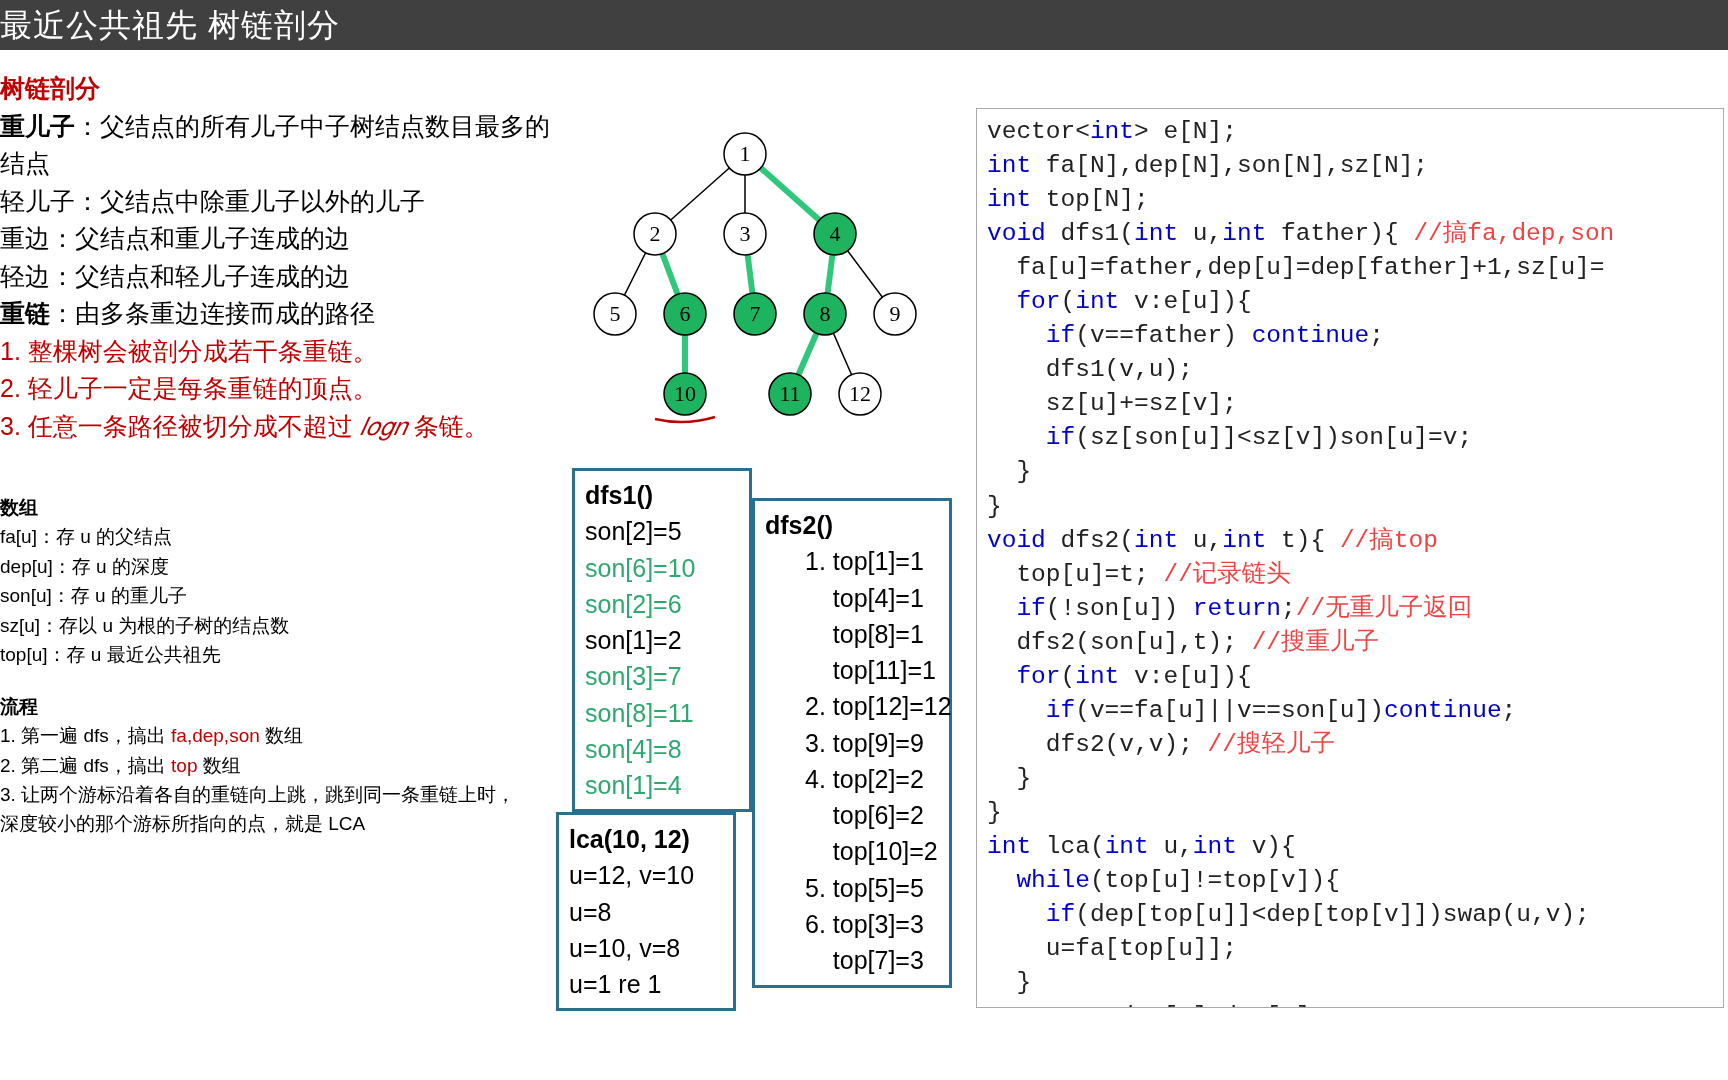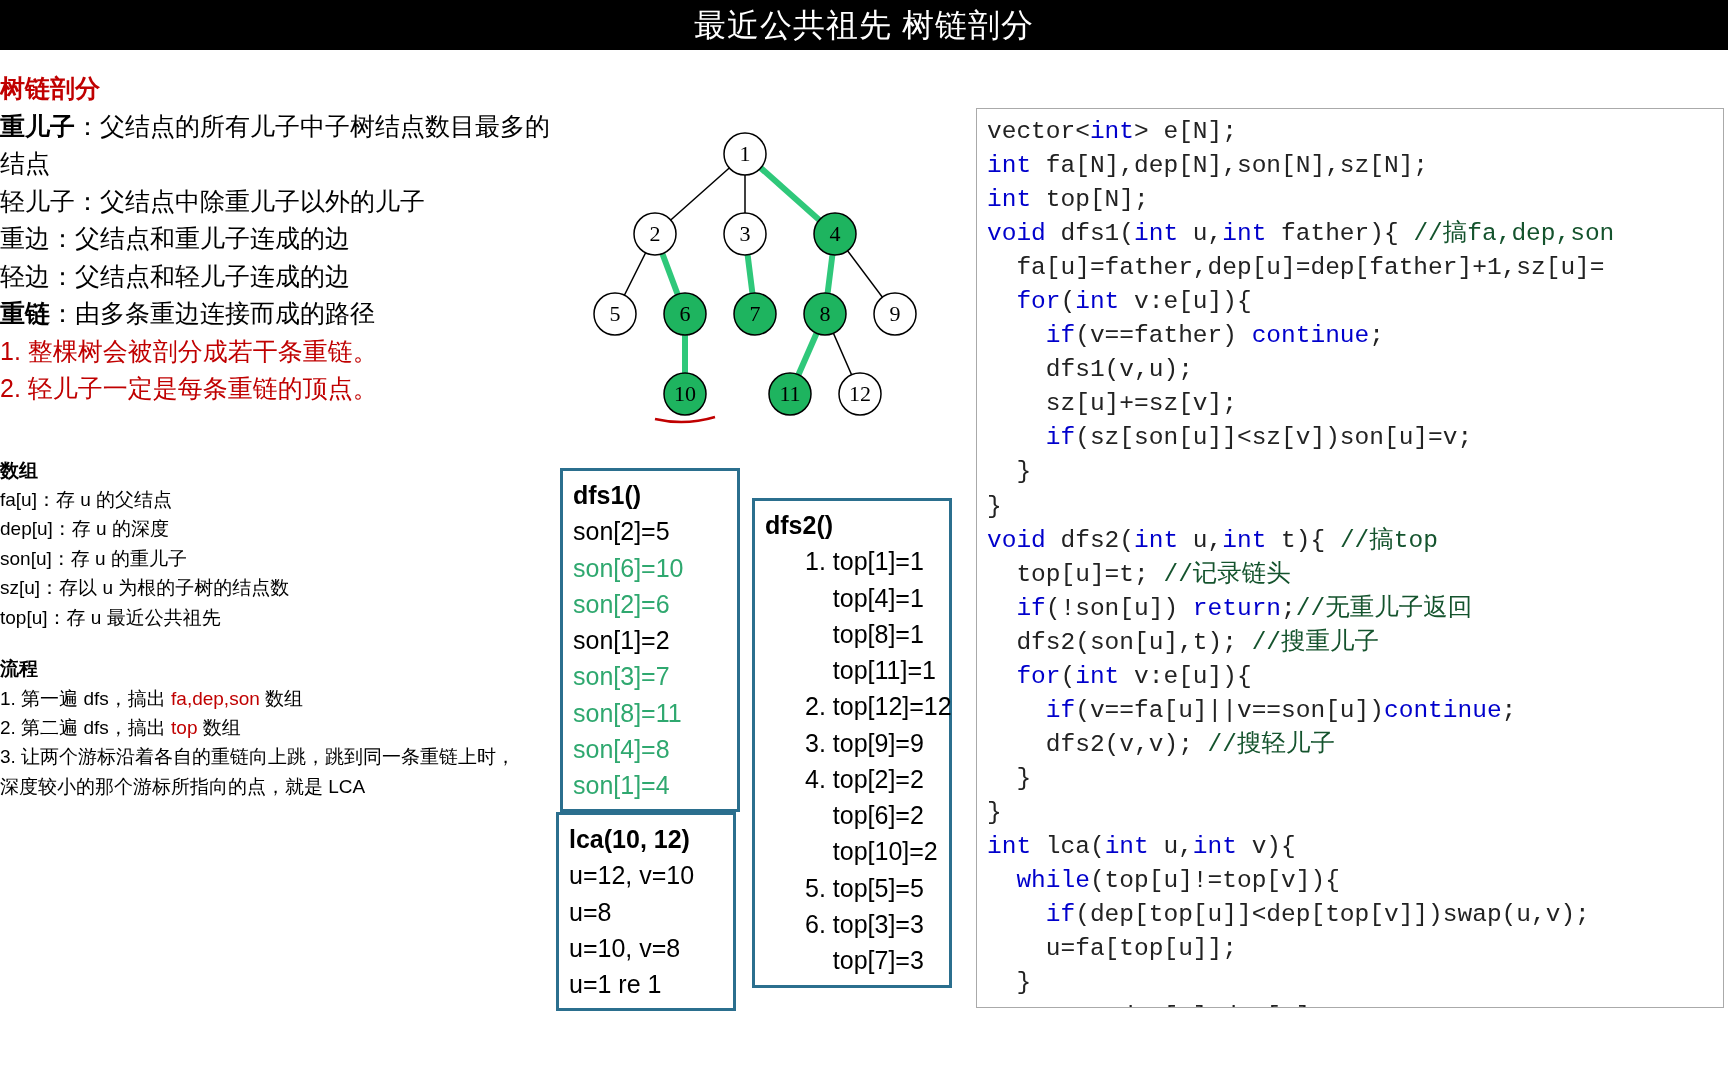--- a/index.html
+++ b/index.html
@@ -7,24 +7,24 @@
     width: 1728px;
     height: 1080px;
     font-family: "Microsoft YaHei", "SimSun", sans-serif;
     background: #fff;
     position: relative;
     overflow: hidden;
   }
   .title-bar {
     width: 100%;
     height: 50px;
-    background: #000000;
+    background: #404040;
     color: #fff;
     font-size: 32px;
-    text-align: center;
+    text-align: left;
     line-height: 50px;
     letter-spacing: 1px;
   }
   .content {
     position: relative;
     width: 100%;
     height: 744px;
   }
   .left-col {
     position: absolute;
@@ -53,58 +53,59 @@
   .box {
     position: absolute;
     border: 3px solid #2b6f8e;
     padding: 6px 10px;
     font-size: 25px;
     line-height: 1.45;
   }
   .box .bh { font-weight: bold; }
   .g { color: #2fa86f; }
 
-  .box-dfs1 { left: 560px; top: 418px; width: 180px; }
+  .box-dfs1 { left: 572px; top: 418px; width: 180px; }
   .box-lca  { left: 556px; top: 762px; width: 180px; }
   .box-dfs2 { left: 752px; top: 448px; width: 200px; height: 490px; }
 
   .code-pane {
     position: absolute;
     left: 976px;
     top: 58px;
     width: 748px;
     height: 900px;
     border: 1px solid #aaa;
     white-space: pre;
     font-family: Consolas, "Courier New", monospace;
     font-size: 24.5px;
     line-height: 1.39;
     padding: 6px 10px;
     color: #222;
     overflow: hidden;
   }
   .kw { color: #0000cc; }
-  .cm { color: #14532d; }
+  .cm { color: #ef4444; }
 </style>
 </head>
 <body>
 
 <div class="title-bar">最近公共祖先 树链剖分</div>
 
 <div class="content">
 
   <div class="left-col">
     <div class="def-head">树链剖分</div>
     <div><span class="def-term">重儿子</span><span>：父结点的所有儿子中子树结点数目最多的结点</span></div>
     <div><span>轻儿子</span><span>：父结点中除重儿子以外的儿子</span></div>
     <div><span>重边</span><span>：父结点和重儿子连成的边</span></div>
     <div><span>轻边</span><span>：父结点和轻儿子连成的边</span></div>
     <div><span class="def-term">重链</span><span>：由多条重边连接而成的路径</span></div>
     <div class="rule">1. 整棵树会被剖分成若干条重链。</div>
     <div class="rule">2. 轻儿子一定是每条重链的顶点。</div>
+    <div class="rule"><span>3. 任意一条路径被切分成不超过 </span><span style="font-style:italic">𝑙𝑜𝑔𝑛</span><span> 条链。</span></div>
 
     <div class="arrays" style="margin-top:48px;">
       <div class="sec-head">数组</div>
       <div>fa[u]：存 u 的父结点</div>
       <div>dep[u]：存 u 的深度</div>
       <div>son[u]：存 u 的重儿子</div>
       <div>sz[u]：存以 u 为根的子树的结点数</div>
       <div>top[u]：存 u 最近公共祖先</div>
     </div>
 

